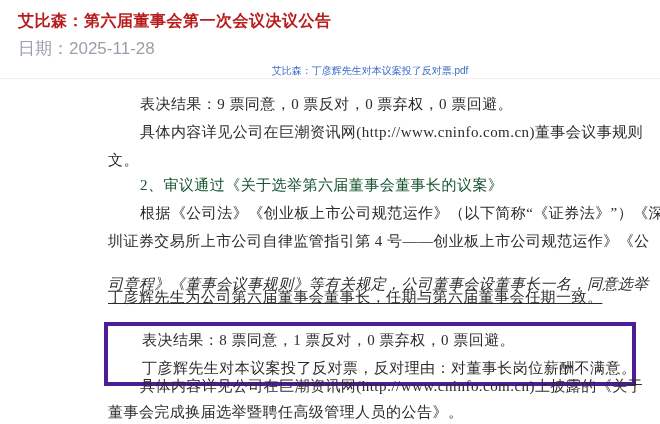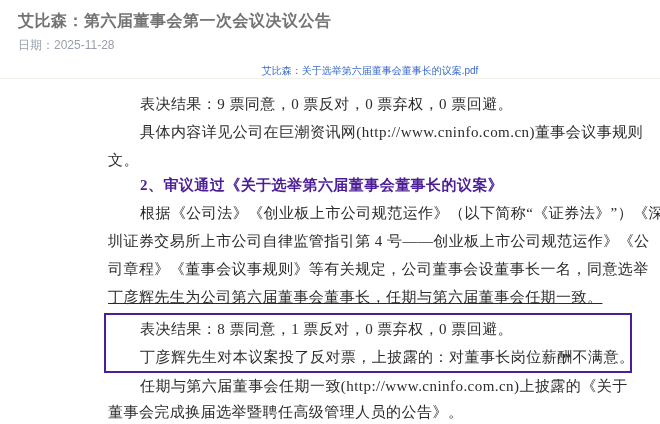--- a/index.html
+++ b/index.html
@@ -4,92 +4,92 @@
 <style>
   html,body{margin:0;padding:0;}
   body{
     width:660px;height:424px;position:relative;overflow:hidden;
     background:#ffffff;
     font-family:"Liberation Sans","DejaVu Sans",sans-serif;
   }
   
   .page-title{
     position:absolute;left:18px;top:11px;
-    font-size:16px;font-weight:bold;color:#737373;
+    font-size:16px;font-weight:bold;color:#b91c1c;
     letter-spacing:0.5px;white-space:nowrap;
   }
   .date-label{
     position:absolute;left:18px;top:37px;
-    font-size:12px;color:#99a0ab;white-space:nowrap;
+    font-size:17px;color:#99a0ab;white-space:nowrap;
   }
   .pdf-link-row{
     position:absolute;left:108px;top:60px;width:524px;
     text-align:center;
   }
   .pdf-link{
     font-size:10px;color:#3a6bc9;text-decoration:none;
     cursor:pointer;white-space:nowrap;
   }
   .divider{
     position:absolute;left:0;top:78px;width:660px;height:1px;
     background:#f1efe9;
   }
   
   .doc-line{
     position:absolute;
     font-family:"Liberation Serif","DejaVu Serif",serif;
     font-size:15px;color:#2b2b2b;letter-spacing:0.45px;
     white-space:nowrap;line-height:17px;
   }
-  .doc-line.bold{font-weight:bold;color:#4c1d95;}
+  .doc-line.bold{font-weight:normal;color:#14532d;}
   .l-1{left:140px;top:96px;text-align:center;}
   .l-2{left:140px;top:124px;}
   .l-3{left:108px;top:152px;}
   .l-4{left:140px;top:177px;}
   .l-5{left:140px;top:205px;}
   .l-6{left:108px;top:233px;}
-  .l-7{left:108px;top:261px;}
+  .l-7{left:108px;top:276px;font-style:italic;}
   .l-8{left:108px;top:289px;text-decoration:underline;}
   .l-12{left:140px;top:378px;}
   .l-13{left:108px;top:404px;}
   
   .highlight-box{
-    position:absolute;left:104px;top:313px;width:524px;height:56px;
-    border:2px solid #4c1d95;background:transparent;
+    position:absolute;left:104px;top:322px;width:524px;height:56px;
+    border:4px solid #4c1d95;background:transparent;
   }
   .hl-line{
     position:absolute;
     font-family:"Liberation Serif","DejaVu Serif",serif;
     font-size:15px;color:#2b2b2b;letter-spacing:0.45px;
     white-space:nowrap;line-height:17px;
   }
   .hl-1{left:34px;top:6px;}
   .hl-2{left:34px;top:34px;}
 </style>
 </head>
 <body>
 
 <div class="page-title">艾比森：第六届董事会第一次会议决议公告</div>
 <div class="date-label">日期：2025-11-28</div>
 
 <div class="pdf-link-row">
-  <a class="pdf-link">艾比森：关于选举第六届董事会董事长的议案.pdf</a>
+  <a class="pdf-link">艾比森：丁彦辉先生对本议案投了反对票.pdf</a>
 </div>
 
 <div class="divider"></div>
 
 <div class="doc-line l-1">表决结果：9 票同意，0 票反对，0 票弃权，0 票回避。</div>
 <div class="doc-line l-2">具体内容详见公司在巨潮资讯网(http://www.cninfo.com.cn)董事会议事规则</div>
 <div class="doc-line l-3">文。</div>
 
 <div class="doc-line l-4 bold">2、审议通过《关于选举第六届董事会董事长的议案》</div>
 <div class="doc-line l-5">根据《公司法》《创业板上市公司规范运作》（以下简称“《证券法》”）《深</div>
 <div class="doc-line l-6">圳证券交易所上市公司自律监管指引第 4 号——创业板上市公司规范运作》《公</div>
 <div class="doc-line l-7">司章程》《董事会议事规则》等有关规定，公司董事会设董事长一名，同意选举</div>
 <div class="doc-line l-8">丁彦辉先生为公司第六届董事会董事长，任期与第六届董事会任期一致。</div>
 
 <div class="highlight-box">
   <div class="hl-line hl-1">表决结果：8 票同意，1 票反对，0 票弃权，0 票回避。</div>
-  <div class="hl-line hl-2">丁彦辉先生对本议案投了反对票，上披露的：对董事长岗位薪酬不满意。</div>
+  <div class="hl-line hl-2">丁彦辉先生对本议案投了反对票，反对理由：对董事长岗位薪酬不满意。</div>
 </div>
 
-<div class="doc-line l-12">任期与第六届董事会任期一致(http://www.cninfo.com.cn)上披露的《关于</div>
+<div class="doc-line l-12">具体内容详见公司在巨潮资讯网(http://www.cninfo.com.cn)上披露的《关于</div>
 <div class="doc-line l-13">董事会完成换届选举暨聘任高级管理人员的公告》。</div>
 
 </body></html>

